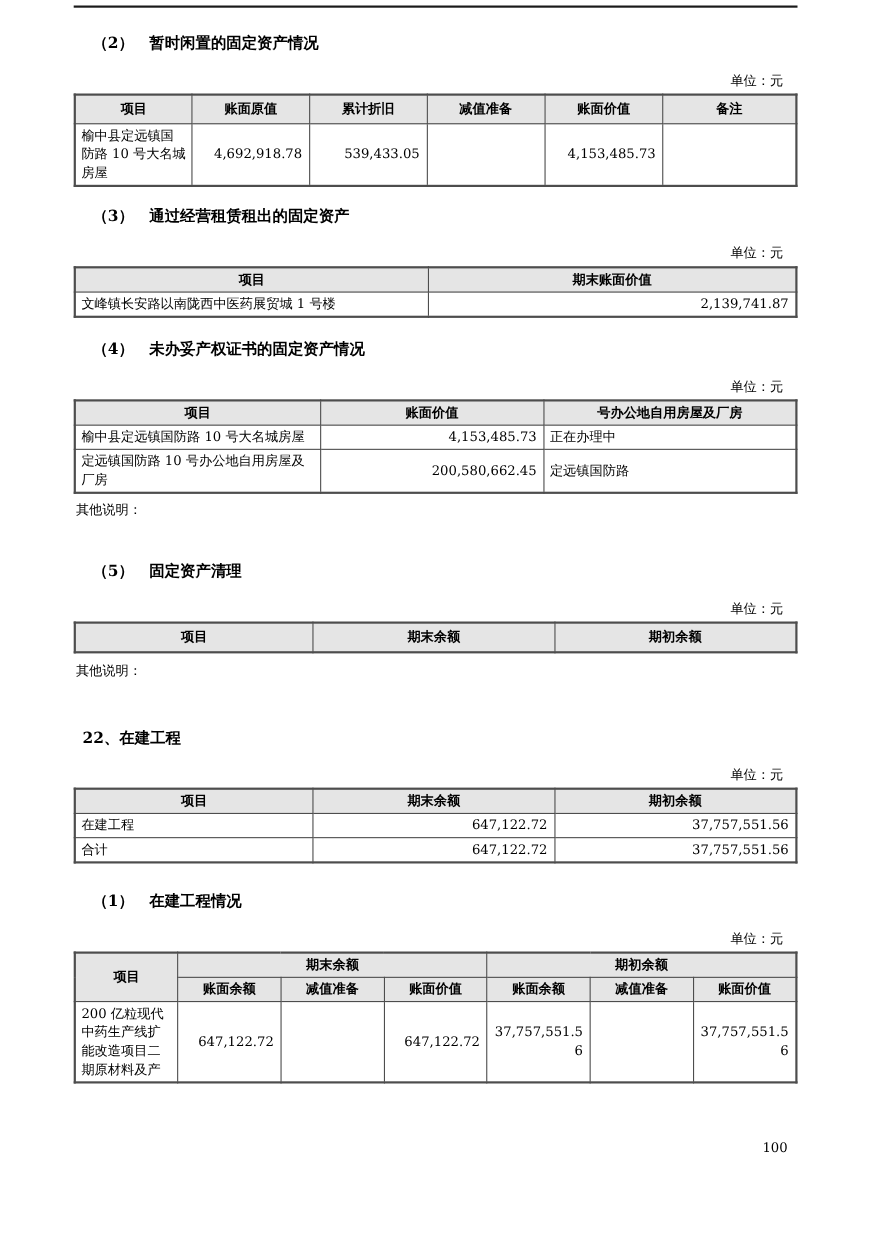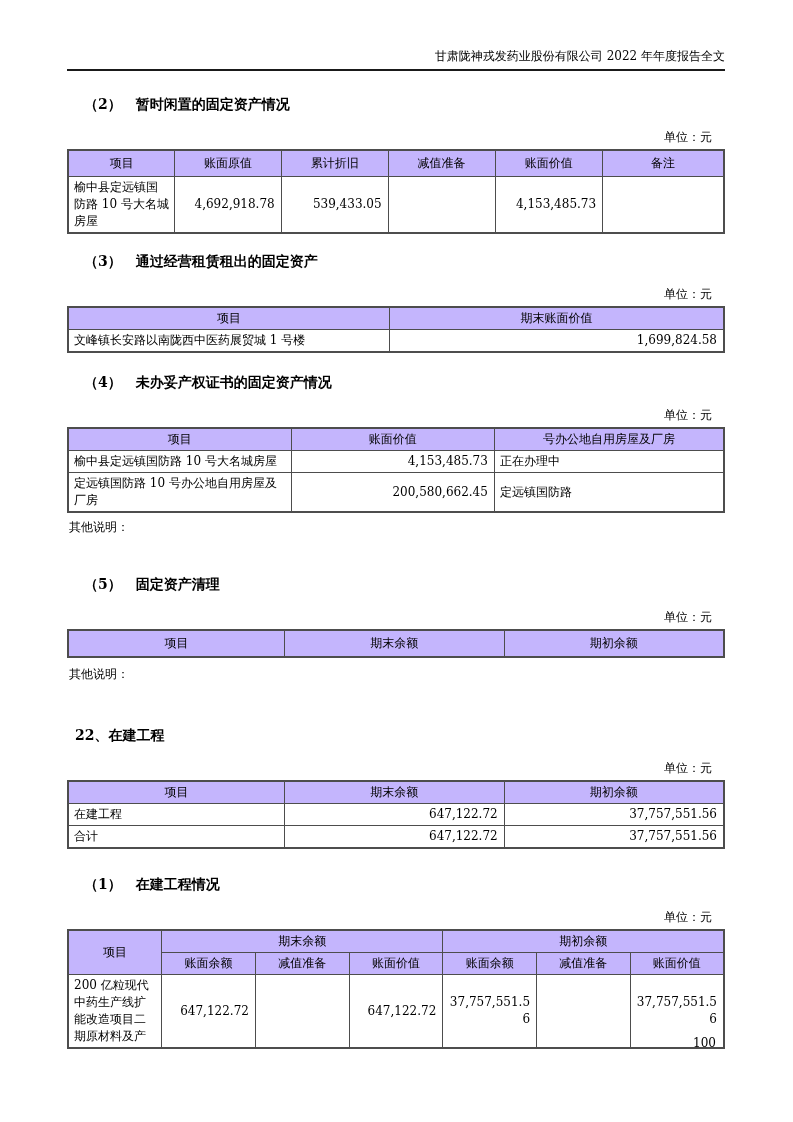--- a/index.html
+++ b/index.html
@@ -13,35 +13,32 @@
   .rule { border-bottom:2px solid #1a1a1a; margin-top:5px; }
   .heading { font-weight:bold; font-size:14px; line-height:18px; padding-left:17px; }
   .heading.no-indent { padding-left:8px; }
   .mt24 { margin-top:24px; } .mt18 { margin-top:18px; } .mt20 { margin-top:20px; }
   .mt40 { margin-top:40px; } .mt44 { margin-top:44px; } .mt26 { margin-top:26px; }
   .unit { text-align:right; font-size:12px; line-height:15px; margin:17px 13px 4px 0; }
   .notes { font-size:12px; line-height:16px; margin-top:6px; padding-left:2px; }
   table { width:100%; border-collapse:collapse; table-layout:fixed; font-size:12px; }
   table { border:2px solid #4d4d4d; }
   th,td { border:1px solid #4d4d4d; padding:2px 5px; line-height:17px; vertical-align:middle; word-break:break-word; }
-  th { background:#c4b5fd; font-weight:normal; text-align:center;margin-left:10px; }
+  th { background:#e5e5e5; font-weight:bold; text-align:center;margin-left:10px; }
   td.l { text-align:left; }
   td.r { text-align:right; padding-right:6px; }
   .tall th { padding-top:4px; padding-bottom:4px; }
   .bk { word-break:break-all; }
   .pagenum { position:absolute; top:1036px; right:77px; font-size:12px; }
 </style>
 </head>
 <body>
 
 <div class="content">
 
-  <div class="doc-header">
-    <span>甘肃陇神戎发药业股份有限公司 2022 年年度报告全文</span>
-  </div>
   <div class="rule"></div>
 
   <div class="heading mt24">（2）　暂时闲置的固定资产情况</div>
   <div class="unit">单位：元</div>
   <table class="tall">
     <colgroup>
       <col style="width:16.3%">
         <col style="width:16.2%">
         <col style="width:16.3%">
       <col style="width:16.3%">
@@ -75,21 +72,21 @@
         <col style="width:49%">
         <col style="width:51%">
       </colgroup>
     <tbody>
       <tr>
         <th>项目</th>
         <th>期末账面价值</th>
       </tr>
       <tr>
         <td class="l">文峰镇长安路以南陇西中医药展贸城 1 号楼</td>
-        <td class="r">1,699,824.58</td>
+        <td class="r">2,139,741.87</td>
       </tr>
     </tbody>
   </table>
 
   <div class="heading mt20">（4）　未办妥产权证书的固定资产情况</div>
   <div class="unit">单位：元</div>
   <table>
     <colgroup>
         <col style="width:34%">
         <col style="width:31%">

